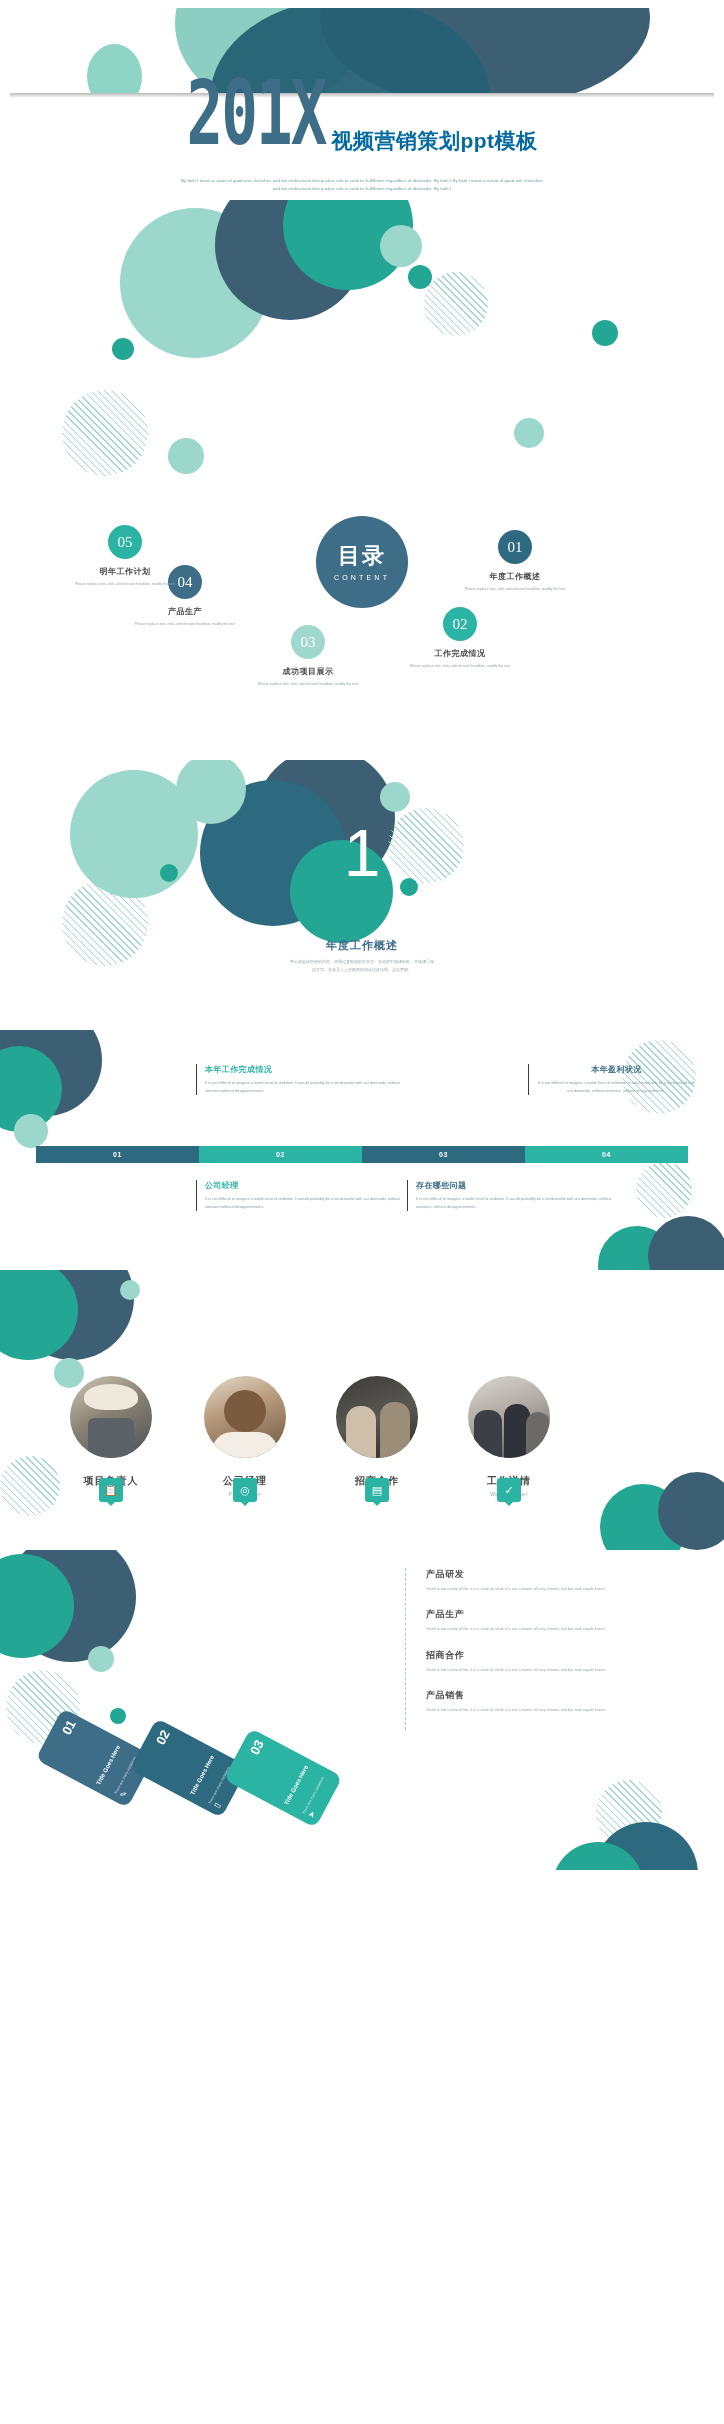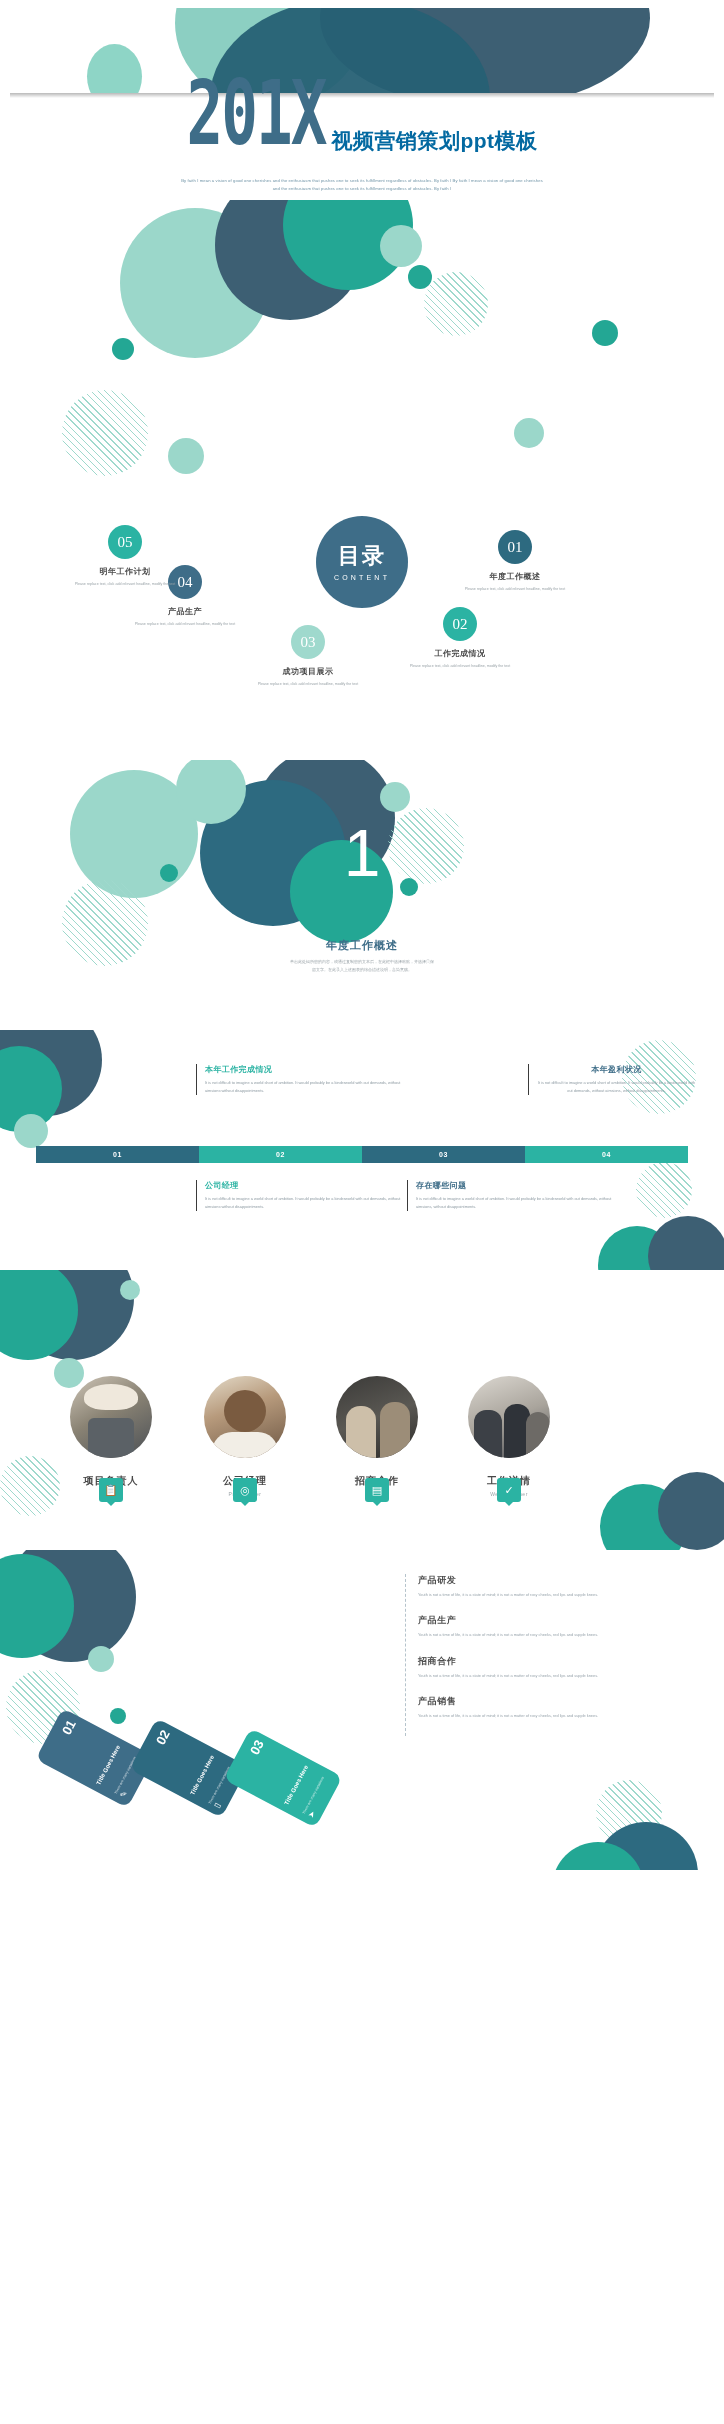--- a/index.html
+++ b/index.html
@@ -80,21 +80,21 @@
   .pname { margin-top:16px; font-size:10px; font-weight:700; color:#474747; letter-spacing:1px;}
   .prole { margin-top:3px; font-size:5px; color:#9aa3a8; letter-spacing:.5px;}
 
   
   #s6 { height: 320px; }
   .pcard { position:absolute; width:58px; height:104px; border-radius:9px; }
   .pcard .pc-num { position:absolute; top:7px; right:7px; font-size:13px; font-weight:700; }
   .pcard .pc-ttl { position:absolute; left:7px; bottom:34px; font-size:6px; font-weight:700; }
   .pcard .pc-sub { position:absolute; left:7px; bottom:14px; font-size:3.6px; line-height:1.7; width:46px;}
   .pcard .pc-ic { position:absolute; left:7px; bottom:5px; font-size:8px; }
-  .plist { position:absolute; left:405px; top:24px; width:280px; border-left:1px dashed #b5c3cb; padding-left:12px;}
+  .plist { position:absolute; left:405px; top:18px; width:280px; border-left:1px dashed #b5c3cb; padding-left:20px;}
   .pitem { margin-bottom:16px; }
   .pitem h4 { font-size:9px; color:#4d4d4d; font-weight:700; letter-spacing:.6px; margin-bottom:4px;}
   .pitem p { font-size:3.9px; color:#97a3ab; line-height:1.9; }
 </style>
 </head>
 <body>
 
 <section class="slide" id="s1">
   <div class="topband">
     <div class="blob" style="left:77px;top:36px;width:55px;height:65px;background:#8ed5c6;"></div>

